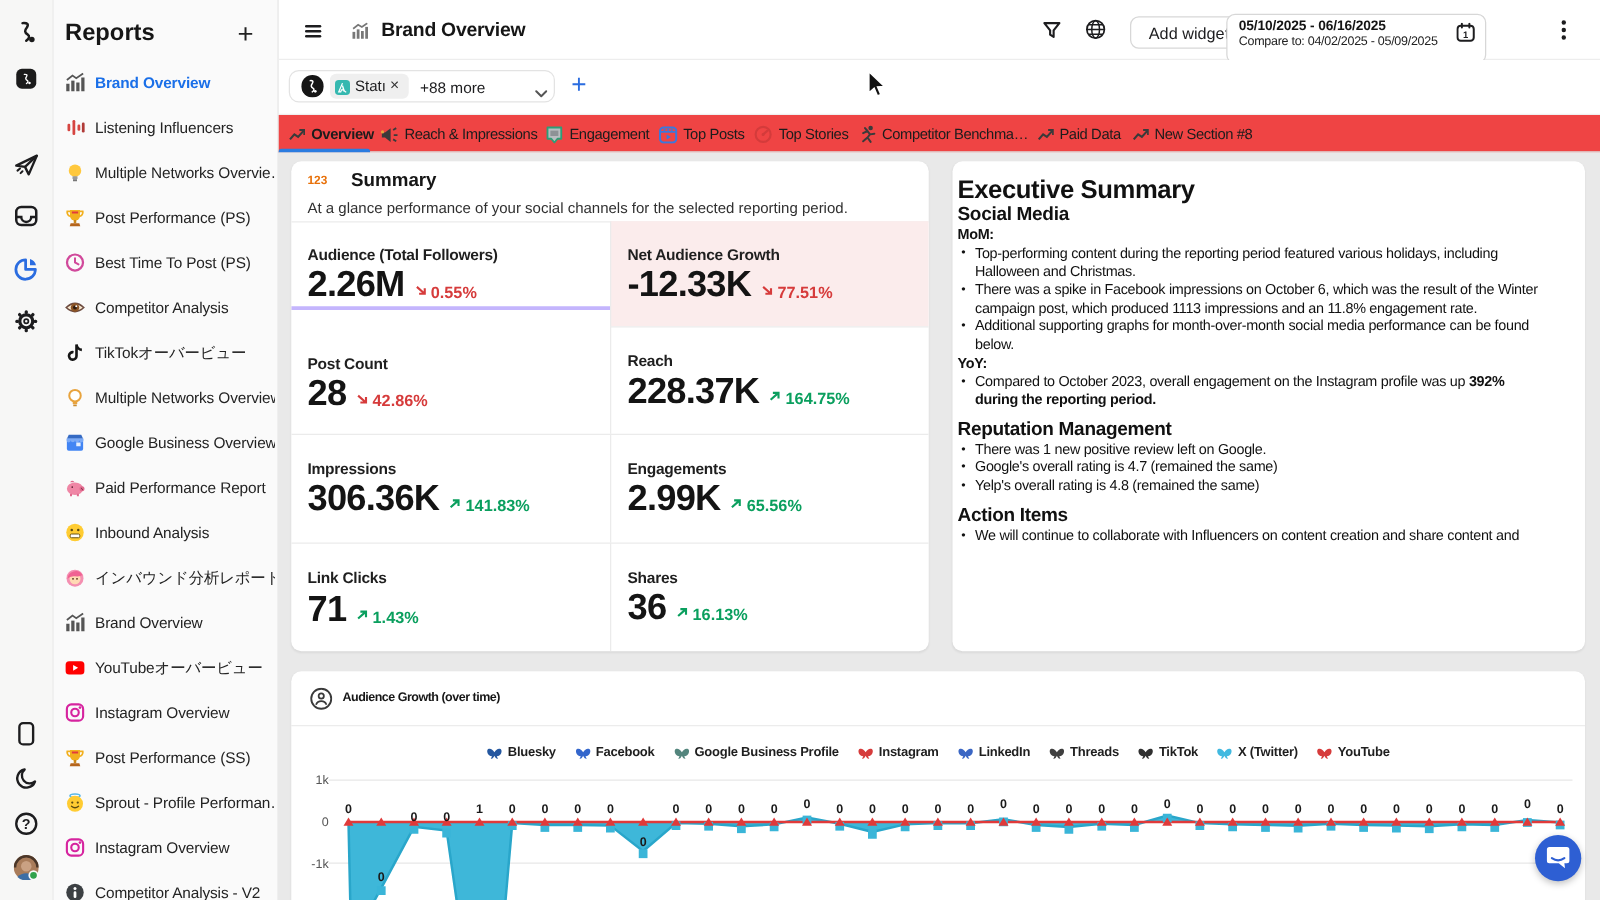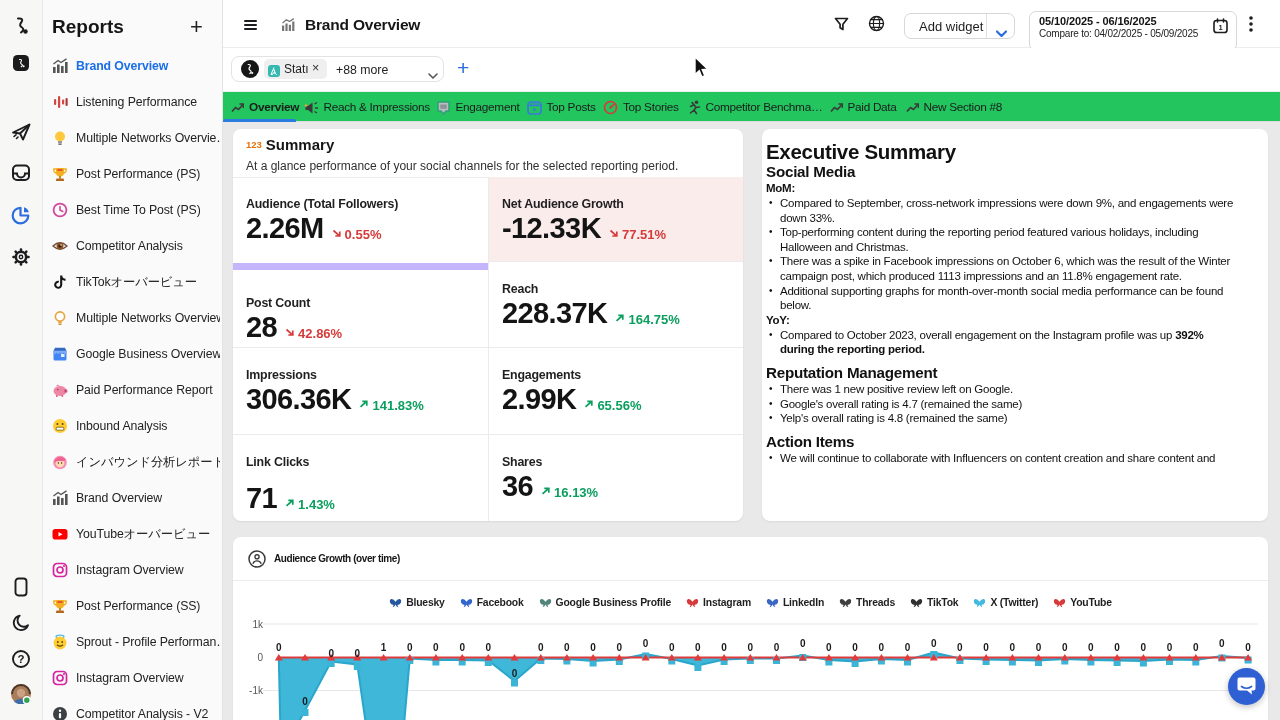--- a/index.html
+++ b/index.html
@@ -9,21 +9,21 @@
 .sidebar{position:absolute;left:43px;top:0;height:720px;width:180px;background:#fafafa;border-right:1px solid #e3e3e3}
 .sb-title{position:absolute;left:9px;top:16px;font-size:19px;font-weight:700;color:#161616}
 .sb-plus{position:absolute;left:147px;top:14px;font-size:22px;font-weight:400;color:#222}
 .sb-item{position:absolute;left:9px;height:20px;display:flex;align-items:center;white-space:nowrap;overflow:hidden;width:168px}
 .sb-item .ic{width:16px;height:16px;margin-right:8px;flex:none}
 .sb-item .lb{font-size:12.3px;letter-spacing:-.1px;font-weight:500;color:#232323}
 .sb-item.active .lb{color:#1a6fe8;font-weight:700}
 .main{position:absolute;left:223px;top:0;width:1057px;height:720px}
 .topbar{position:absolute;left:0;top:0;width:1057px;height:48px;background:#fff;border-bottom:1px solid #ededed}
 .filterrow{position:absolute;left:0;top:48px;width:1057px;height:44px;background:#fff;border-bottom:1px solid #efefef}
-.tabsrow{position:absolute;left:0;top:92px;width:1057px;height:30px;background:#22c55e;border-bottom:1px solid #dcdcdc}
+.tabsrow{position:absolute;left:0;top:92px;width:1057px;height:30px;background:#ef4444;border-bottom:1px solid #dcdcdc}
 .content{position:absolute;left:0;top:122px;width:1057px;height:598px;background:#e9e9e9}
 .card{position:absolute;background:#fff;border-radius:8px;box-shadow:0 1px 2px rgba(0,0,0,.07)}
 .tab{position:absolute;top:0;height:30px;display:flex;align-items:center;font-size:11.8px;letter-spacing:-.3px;font-weight:500;color:#1c1c1c;white-space:nowrap}
 .tab .tic{margin-right:5px;display:inline-flex}
 .hamburger div{width:13px;height:2px;background:#1d1d1f;border-radius:2px;margin:2px 0}
 .btn{position:absolute;border:1px solid #d7d7d7;border-radius:7px;background:#fff}
 .kv-label{font-size:12.4px;letter-spacing:-.2px;font-weight:600;color:#1f1f1f}
 .kv-value{font-size:29px;font-weight:700;color:#141414;letter-spacing:-.6px}
 .delta{font-size:13px;font-weight:700;margin-left:7px;display:inline-flex;}
 .delta svg{margin-right:3px}
@@ -104,21 +104,21 @@
         </svg></span>
       <span class="lb">Brand Overview</span>
     </div>
 <div class="sb-item" style="top:92px">
       <span class="ic"><svg width="16" height="16" viewBox="0 0 16 16" style="">
           <rect x="2" y="5" width="2.2" height="6" rx="1" fill="#d64541"></rect>
           <rect x="6" y="2" width="2.2" height="12" rx="1" fill="#d64541"></rect>
           <rect x="10" y="5.5" width="2.2" height="5" rx="1" fill="#d64541"></rect>
           <rect x="13.5" y="4" width="2.2" height="8" rx="1" fill="#b03a37"></rect>
         </svg></span>
-      <span class="lb">Listening Performance</span>
+      <span class="lb">Listening Influencers</span>
     </div>
 <div class="sb-item" style="top:128px">
       <span class="ic"><svg width="16" height="16" viewBox="0 0 16 16" style="">
           <circle cx="8" cy="6.5" r="5" fill="#ffc83d"></circle>
           <path d="M6 11 h4 v2.2 h-4 Z" fill="#9a9a9a"></path>
           <rect x="6.4" y="13.4" width="3.2" height="1.6" fill="#777"></rect>
         </svg></span>
       <span class="lb">Multiple Networks Overvie…</span>
     </div>
 <div class="sb-item" style="top:164px">
@@ -287,21 +287,21 @@
           <ellipse cx="8.5" cy="8.5" rx="3.1" ry="7" fill="none" stroke="#1d1d1f" stroke-width="1.2"></ellipse>
           <path d="M1.5 8.5 h14 M2.6 4.7 h11.8 M2.6 12.3 h11.8" stroke="#1d1d1f" stroke-width="1.2"></path>
         </svg></div>
 <div class="btn" style="left:681px;top:13px;width:111px;height:26px">
   <span style="position:absolute;left:14px;top:5px;font-size:13px;font-weight:500;color:#1d1d1f">Add widget</span>
   <span style="position:absolute;left:81px;top:0;width:1px;height:24px;background:#e0e0e0"></span>
   <span style="position:absolute;left:91px;top:10px"><svg width="11" height="8" viewBox="0 0 11 8" style="">
             <path d="M1 1.5 L5.5 6 L10 1.5" fill="none" stroke="#2b6de0" stroke-width="2.2" stroke-linecap="round" stroke-linejoin="round"></path>
           </svg></span>
 </div>
-<div class="btn" style="left:806px;top:11px;width:208px;height:40px">
+<div class="btn" style="left:758px;top:11px;width:208px;height:40px">
   <div style="position:absolute;left:9px;top:3px;font-size:11px;font-weight:700;letter-spacing:-.1px;color:#141414">05/10/2025 - 06/16/2025</div>
   <div style="position:absolute;left:9px;top:15.5px;font-size:10px;letter-spacing:-.22px;color:#222">Compare to: 04/02/2025 - 05/09/2025</div>
   <div style="position:absolute;right:8px;top:6px"><svg width="15" height="16" viewBox="0 0 15 16" style="">
             <rect x="1" y="2.5" width="13" height="12" rx="2.6" fill="none" stroke="#1d1d1f" stroke-width="1.6"></rect>
             <path d="M4.5 1 v3 M10.5 1 v3" stroke="#1d1d1f" stroke-width="1.6" stroke-linecap="round"></path>
             <text x="7.5" y="12.2" text-anchor="middle" font-size="7.5" font-weight="700" fill="#1d1d1f">1</text>
           </svg></div>
 </div>
 <div style="position:absolute;left:1026px;top:16px"><svg width="4" height="16" viewBox="0 0 4 16" style="">
           <circle cx="2" cy="2" r="1.8" fill="#1d1d1f"></circle>
@@ -383,38 +383,38 @@
           <svg width="13" height="11" viewBox="0 0 13 11" style="">
             <path d="M1 9.5 L4.5 5.5 L7.5 7.5 L12 2.5" fill="none" stroke="#3a3a3a" stroke-width="1.7"></path>
             <path d="M8.5 2 h4 v4" fill="none" stroke="#3a3a3a" stroke-width="1.7"></path>
           </svg>
         </span>New Section #8</div>
 <div style="position:absolute;left:0;top:27px;width:73px;height:3px;background:#2b7ce0;border-radius:2px 2px 0 0"></div>
 </div>
 <div class="content">
 <div class="card" style="left:10px;top:7px;width:510px;height:392px;overflow:hidden">
 <div style="position:absolute;left:13px;top:7px;display:flex;align-items:center">
-<span style="font-size:9.5px;font-weight:700;color:#e8710a;margin-right:4px">123</span>
+<span style="font-size:9.5px;font-weight:700;color:#e8710a;margin-right:19px">123</span>
 <span style="font-size:15px;font-weight:600;color:#161616">Summary</span>
 </div>
 <div style="position:absolute;left:13px;top:30px;font-size:12px;color:#303030">At a glance performance of your social channels for the selected reporting period.</div>
 <div style="position:absolute;left:0;top:48px;width:510px;height:1px;background:#ebebeb"></div>
 <div style="position:absolute;left:0px;top:48px;width:255px;height:84px;padding:20px 0 0 13px">
 <div class="kv-label">Audience (Total Followers)</div>
 <div style="margin-top:1px;white-space:nowrap"><span class="kv-value">2.26M</span><span class="delta red"><svg width="11" height="11" viewBox="0 0 11 11" style="">
                 <path d="M2.5 3.5 L8.5 8.8 M8.8 4.5 V9 H4.3" fill="none" stroke="#d63b3b" stroke-width="1.7"></path>
               </svg>0.55%</span></div>
 </div>
         <div style="position:absolute;left:255px;top:48px;width:255px;height:84px;background:#fbecec;border-left:1px solid #ebebeb;padding:20px 0 0 13px">
 <div class="kv-label">Net Audience Growth</div>
 <div style="margin-top:1px;white-space:nowrap"><span class="kv-value">-12.33K</span><span class="delta red"><svg width="11" height="11" viewBox="0 0 11 11" style="">
                 <path d="M2.5 3.5 L8.5 8.8 M8.8 4.5 V9 H4.3" fill="none" stroke="#d63b3b" stroke-width="1.7"></path>
               </svg>77.51%</span></div>
 </div>
-        <div style="position:absolute;left:0px;top:134px;width:255px;height:86px;border-top:7px solid #c4b5fd;padding:26px 0 0 13px">
+        <div style="position:absolute;left:0px;top:116px;width:255px;height:86px;border-top:3px solid #c4b5fd;padding:36px 0 0 13px">
 <div class="kv-label">Post Count</div>
 <div style="margin-top:1px;white-space:nowrap"><span class="kv-value">28</span><span class="delta red"><svg width="11" height="11" viewBox="0 0 11 11" style="">
                 <path d="M2.5 3.5 L8.5 8.8 M8.8 4.5 V9 H4.3" fill="none" stroke="#d63b3b" stroke-width="1.7"></path>
               </svg>42.86%</span></div>
 </div>
         <div style="position:absolute;left:255px;top:132px;width:255px;height:86px;border-left:1px solid #ebebeb;border-top:1px solid #ebebeb;padding:20px 0 0 13px">
 <div class="kv-label">Reach</div>
 <div style="margin-top:1px;white-space:nowrap"><span class="kv-value">228.37K</span><span class="delta green"><svg width="11" height="11" viewBox="0 0 11 11" style="">
                 <path d="M2.5 8.8 L8.5 3.5 M4.3 3.3 H8.8 V7.8" fill="none" stroke="#0a9f5e" stroke-width="1.7"></path>
               </svg>164.75%</span></div>
@@ -426,37 +426,36 @@
               </svg>141.83%</span></div>
 </div>
         <div style="position:absolute;left:255px;top:218px;width:255px;height:87px;border-left:1px solid #ebebeb;border-top:1px solid #ebebeb;padding:20px 0 0 13px">
 <div class="kv-label">Engagements</div>
 <div style="margin-top:1px;white-space:nowrap"><span class="kv-value">2.99K</span><span class="delta green"><svg width="11" height="11" viewBox="0 0 11 11" style="">
                 <path d="M2.5 8.8 L8.5 3.5 M4.3 3.3 H8.8 V7.8" fill="none" stroke="#0a9f5e" stroke-width="1.7"></path>
               </svg>65.56%</span></div>
 </div>
         <div style="position:absolute;left:0px;top:305px;width:255px;height:87px;border-top:1px solid #ebebeb;padding:20px 0 0 13px">
 <div class="kv-label">Link Clicks</div>
-<div style="margin-top:13px;white-space:nowrap"><span class="kv-value">71</span><span class="delta green"><svg width="11" height="11" viewBox="0 0 11 11" style="">
+<div style="margin-top:3px;white-space:nowrap"><span class="kv-value">71</span><span class="delta green"><svg width="11" height="11" viewBox="0 0 11 11" style="">
                 <path d="M2.5 8.8 L8.5 3.5 M4.3 3.3 H8.8 V7.8" fill="none" stroke="#0a9f5e" stroke-width="1.7"></path>
               </svg>1.43%</span></div>
 </div>
         <div style="position:absolute;left:255px;top:305px;width:255px;height:87px;border-left:1px solid #ebebeb;border-top:1px solid #ebebeb;padding:20px 0 0 13px">
 <div class="kv-label">Shares</div>
 <div style="margin-top:1px;white-space:nowrap"><span class="kv-value">36</span><span class="delta green"><svg width="11" height="11" viewBox="0 0 11 11" style="">
                 <path d="M2.5 8.8 L8.5 3.5 M4.3 3.3 H8.8 V7.8" fill="none" stroke="#0a9f5e" stroke-width="1.7"></path>
               </svg>16.13%</span></div>
 </div>
 </div>
 <div class="card exec" style="left:539px;top:7px;width:506px;height:392px;overflow:hidden;padding:12px 18px 0 4px">
 <h1>Executive Summary</h1>
 <h2 style="margin-top:0">Social Media</h2>
 <div class="bl">MoM:</div>
 <ul>
-<li>Compared to September, cross-network impressions were down 9%, and engagements were<br>down 33%.</li>
 <li>Top-performing content during the reporting period featured various holidays, including<br>Halloween and Christmas.</li>
 <li>There was a spike in Facebook impressions on October 6, which was the result of the Winter<br>campaign post, which produced 1113 impressions and an 11.8% engagement rate.</li>
 <li>Additional supporting graphs for month-over-month social media performance can be found<br>below.</li>
 </ul>
 <div class="bl">YoY:</div>
 <ul>
 <li>Compared to October 2023, overall engagement on the Instagram profile was up <b>392%<br>during the reporting period.</b></li>
 </ul>
 <h2>Reputation Management</h2>
 <ul>

